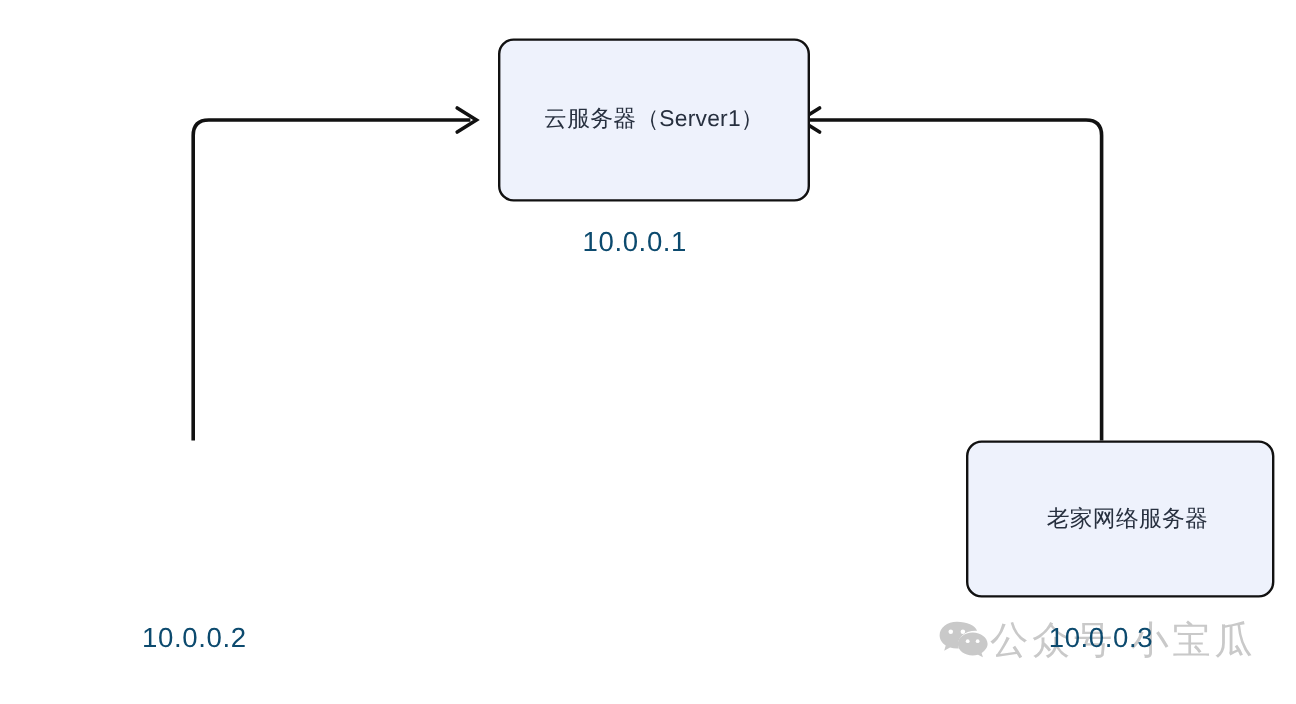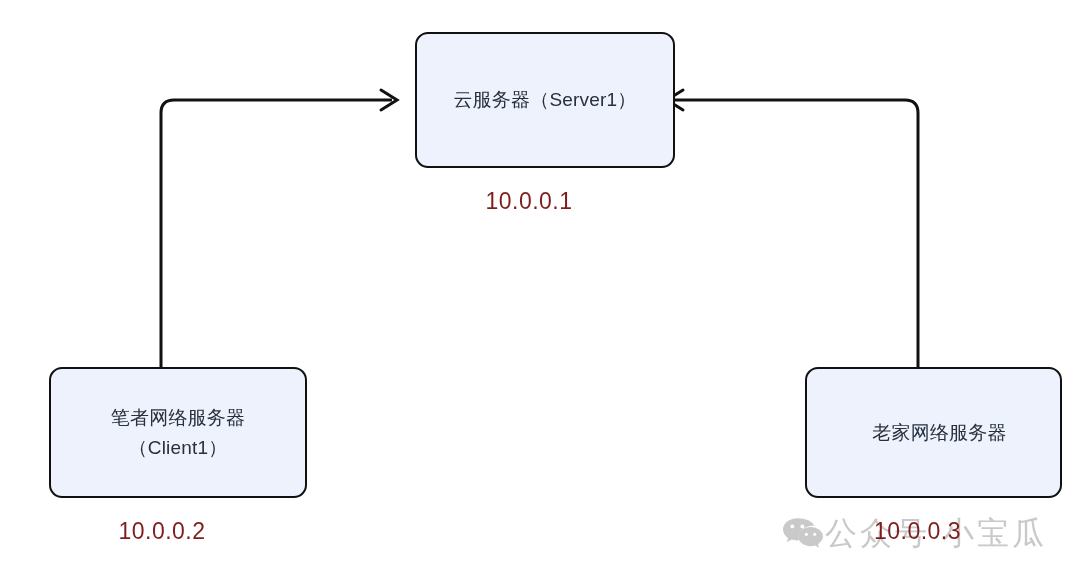--- a/index.html
+++ b/index.html
@@ -52,21 +52,21 @@
     width: 257px;
     height: 131px;
     padding-left: 12px;
   }
   .node-line {
     display: block;
     white-space: nowrap;
   }
   .ip-label {
     position: absolute;
-    color: #7f1d1d;
+    color: #0c4a6e;
     font-size: 23px;
     text-align: center;
     white-space: nowrap;
     letter-spacing: 0.5px;
   }
   #ip-server {
     left: 399px;
     top: 188px;
     width: 260px;
   }
@@ -117,24 +117,20 @@
     <path d="M 381 90 L 397 100 L 381 110" fill="none" stroke="#111111" stroke-width="3" stroke-linecap="round" stroke-linejoin="miter"></path>
 
     <path d="M 918 367 L 918 113 Q 918 100 905 100 L 672 100" fill="none" stroke="#111111" stroke-width="3" stroke-linecap="butt"></path>
     <path d="M 683 90 L 667 100 L 683 110" fill="none" stroke="#111111" stroke-width="3" stroke-linecap="round" stroke-linejoin="miter"></path>
   </svg>
 
   <div class="node" id="node-server">
     <span class="node-line">云服务器（Server1）</span>
   </div>
 
-  <div class="node" id="node-client1">
-    <span class="node-line">笔者网络服务器</span>
-    <span class="node-line">（Client1）</span>
-  </div>
 
   <div class="node" id="node-client2">
     <span class="node-line">老家网络服务器</span>
   </div>
 
   <div class="ip-label" id="ip-server">10.0.0.1</div>
   <div class="ip-label" id="ip-client1">10.0.0.2</div>
   <div class="ip-label" id="ip-client2">10.0.0.3</div>
 
   <div id="watermark">

